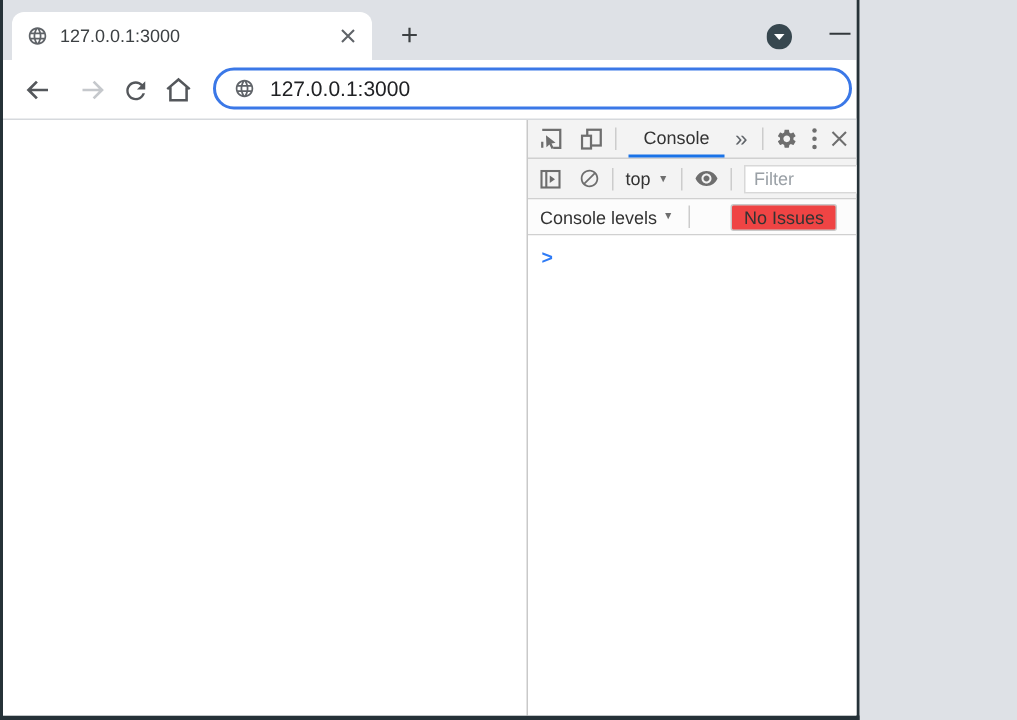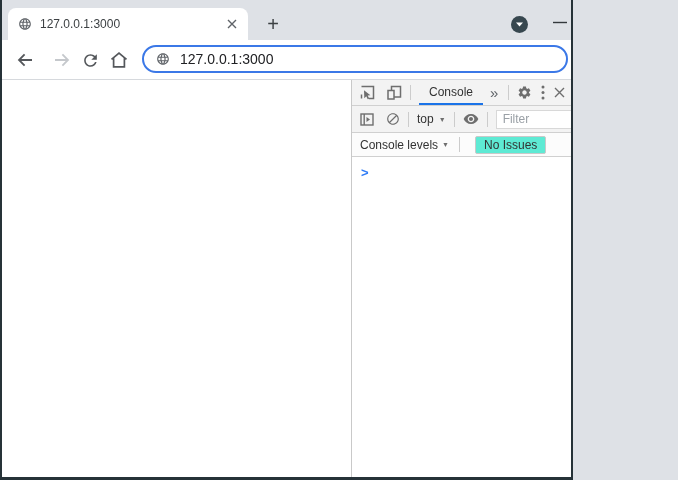--- a/index.html
+++ b/index.html
@@ -72,22 +72,22 @@
   .dt-label{font-size:12px;color:#333;white-space:nowrap;flex:none;}
   .caret{font-size:7px;color:#6e6e6e;margin-left:5px;flex:none;}
   .dropdown{display:flex;align-items:center;flex:none;}
   .filter-input{
     width:126px;height:19px;box-sizing:border-box;border:1px solid #d8d8d8;background:#fff;
     font-family:"Liberation Sans",sans-serif;font-size:12px;color:#ef4444;padding:0 6px;outline:none;flex:none;
   }
   .filter-input::placeholder{color:#9aa0a6;}
   .no-issues{
     height:18px;box-sizing:border-box;border:1px solid #c9c9c9;border-radius:2px;
-    background:#5eead4;display:flex;align-items:center;padding:0 8px;
-    font-size:12px;color:#333;margin-left:8px;flex:none;
+    background:#ef4444;display:flex;align-items:center;padding:0 8px;
+    font-size:12px;color:#333;margin-left:20px;flex:none;
   }
   .dt-console{flex:1;background:#fff;padding:6px 0 0 9px;}
   .prompt{font-size:13px;font-weight:700;color:#2e7bf6;line-height:1;}
   .mr12{margin-right:12px;}
 </style>
 </head>
 <body>
 
 <div class="window">
 

